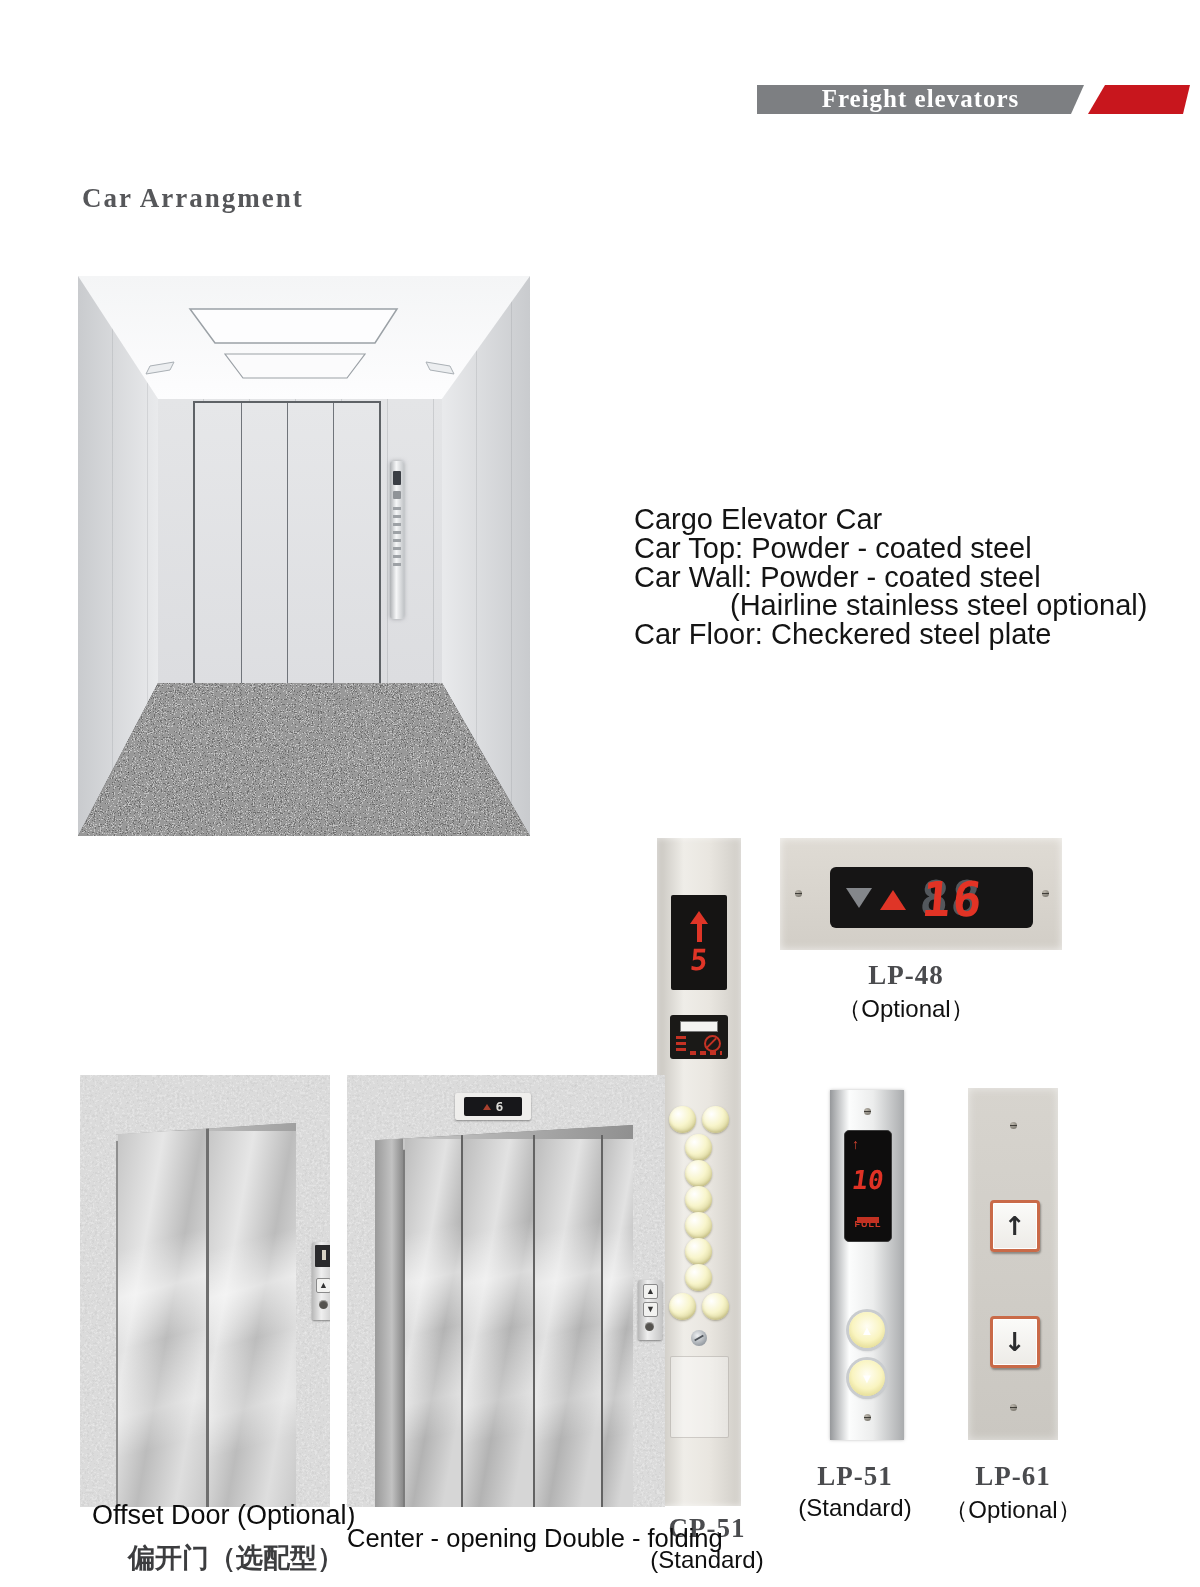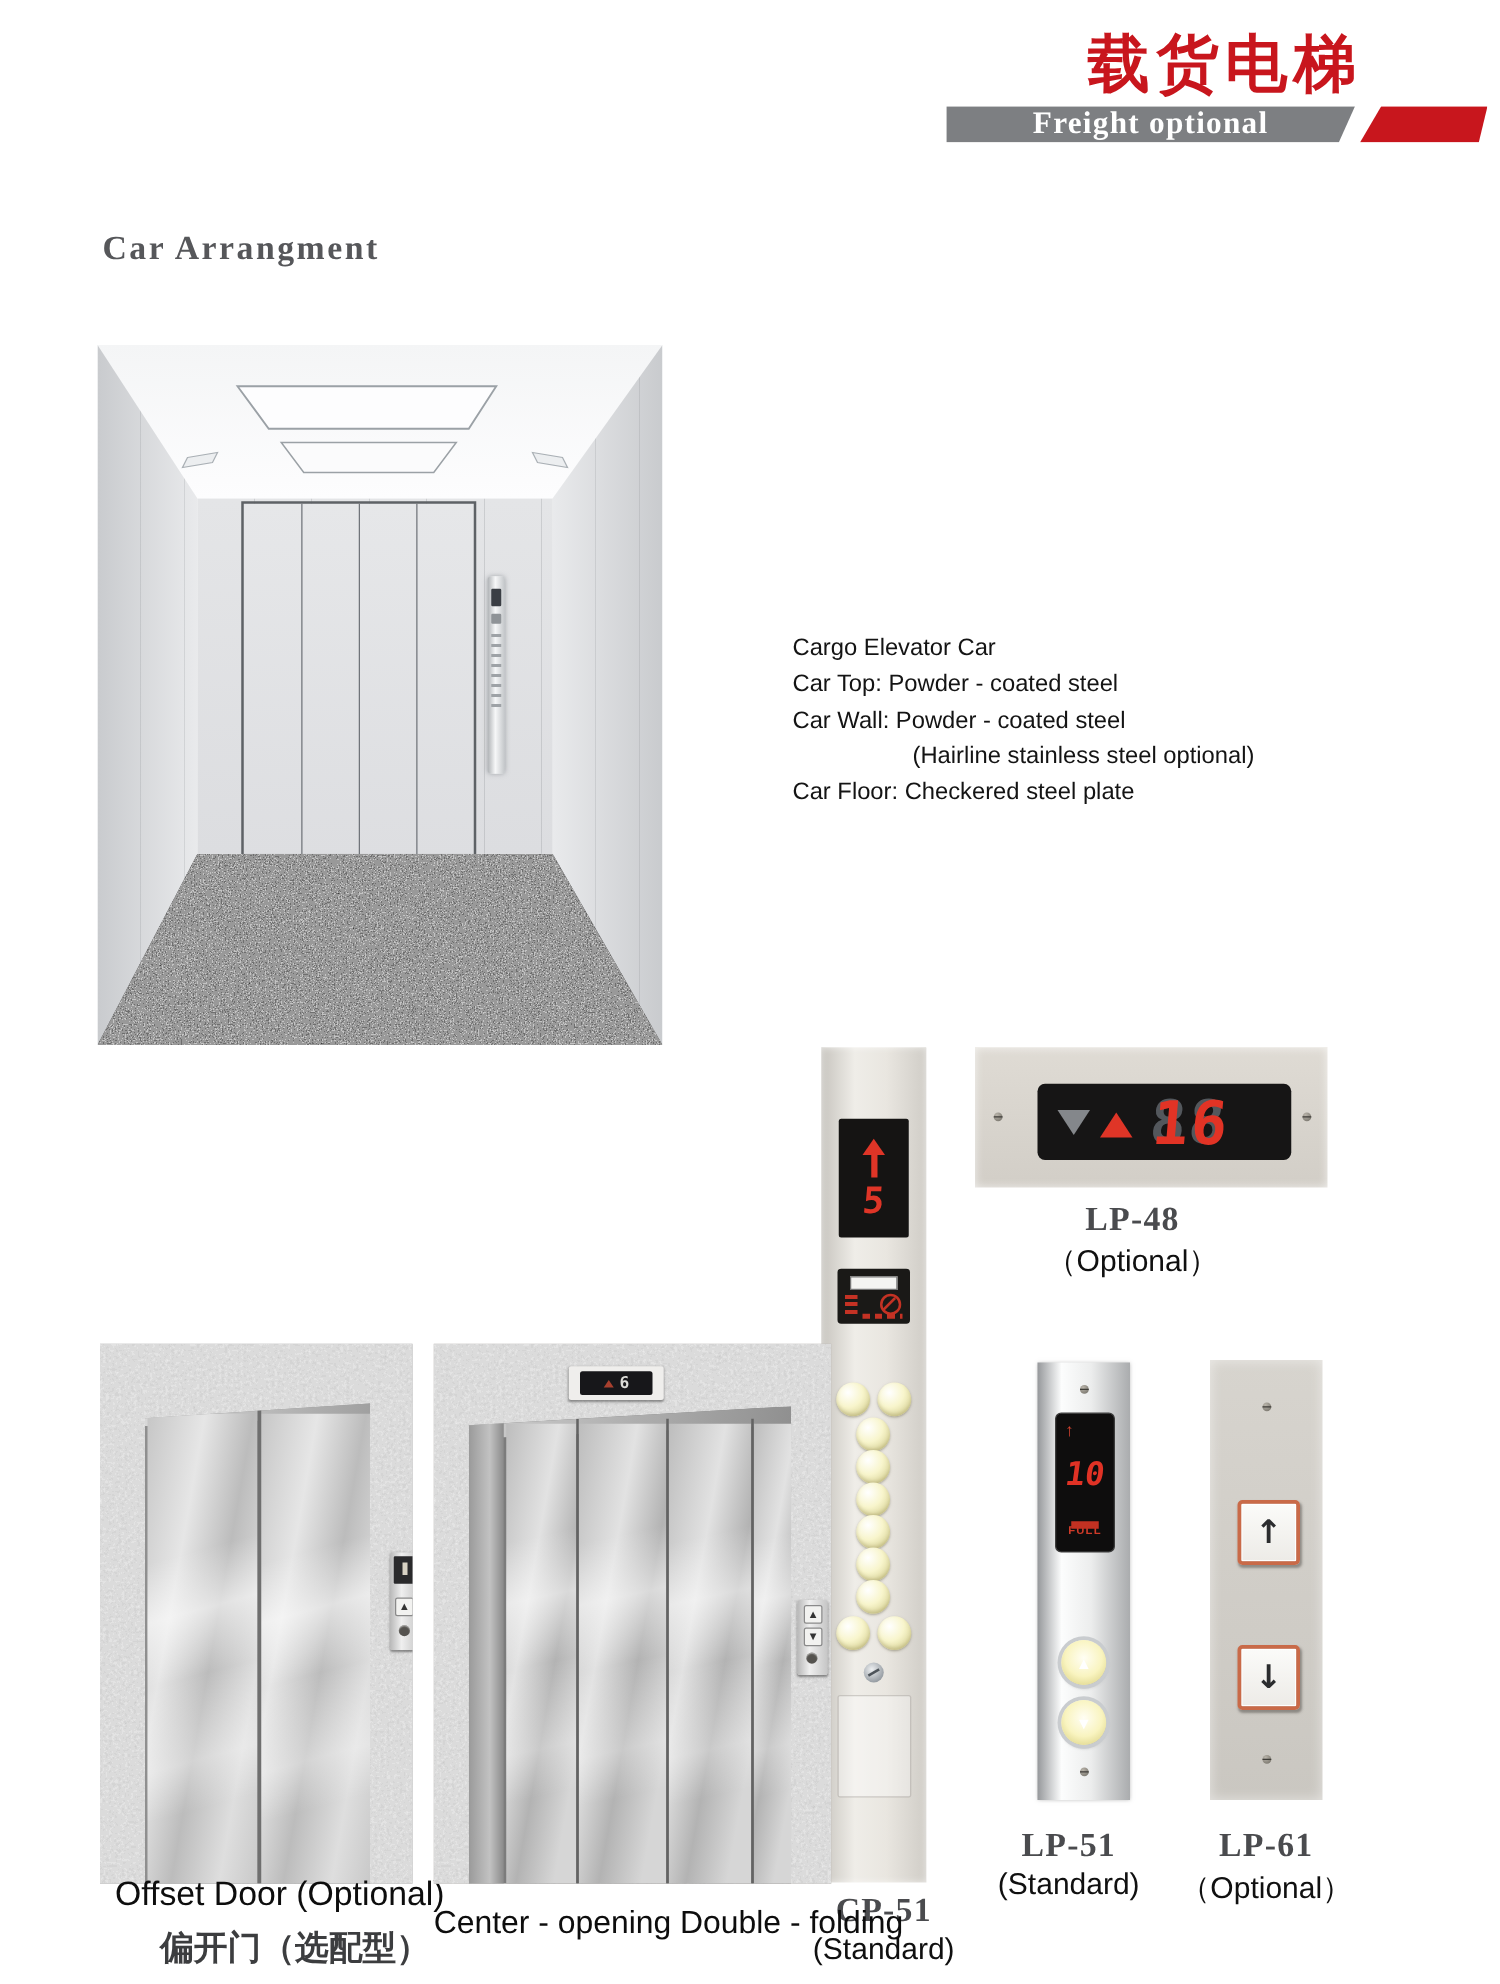--- a/index.html
+++ b/index.html
@@ -47,21 +47,21 @@
   .car .cop .cop-disp{position:absolute;left:3px;top:10px;width:8px;height:14px;background:#3a3e44;border-radius:1px;}
   .car .cop .cop-box{position:absolute;left:3px;top:30px;width:8px;height:8px;background:#8f9397;border-radius:1px;}
   .car .cop .cop-dots{position:absolute;left:3px;top:46px;width:8px;height:60px;
           background:repeating-linear-gradient(180deg,#9ea2a6 0 3px,transparent 3px 8px);}
   .car .floor{position:absolute;left:0;top:407px;width:452px;height:153px;background:#38383a;
           clip-path:polygon(80px 0,364px 0,452px 153px,0 153px);}
   .car .floor svg{position:absolute;inset:0;width:100%;height:100%;}
   .ceil-svg{position:absolute;left:0;top:0;pointer-events:none;}
 
   
-  .specs{position:absolute;left:634px;top:505px;font-size:19px;line-height:28.8px;color:#141414;}
+  .specs{position:absolute;left:634px;top:505px;font-size:29px;line-height:28.8px;color:#141414;}
   .specs .ind{padding-left:96px;}
 
   
   .cp{position:absolute;left:657px;top:838px;width:84px;height:668px;
       background:linear-gradient(90deg,#c7c4be,#efede8 32%,#e9e6e0 62%,#d0cdc7);
       box-shadow:inset 0 0 6px rgba(255,255,255,.6);}
   .cp-disp{position:absolute;left:14px;top:57px;width:56px;height:95px;background:#151413;border-radius:2px;
       display:flex;flex-direction:column;align-items:center;justify-content:center;gap:4px;}
   .tri-up-red{width:0;height:0;border-left:9px solid transparent;border-right:9px solid transparent;
       border-bottom:13px solid #df3527;}
@@ -206,23 +206,22 @@
         <feComponentTransfer>
           <feFuncR type="discrete" tableValues="0.6 0.66 0.71 0.77 0.82"></feFuncR>
           <feFuncG type="discrete" tableValues="0.6 0.66 0.71 0.77 0.82"></feFuncG>
           <feFuncB type="discrete" tableValues="0.6 0.66 0.71 0.77 0.82"></feFuncB>
           <feFuncA type="table" tableValues="1 1"></feFuncA>
         </feComponentTransfer>
       </filter>
     </defs>
   </svg>
 
-  <div class="hdr-cn">载货电梯</div>
   <div class="band-gray">
-    <span>Freight optional</span>
+    <span>Freight elevators</span>
   </div>
   <div class="band-red"></div>
 
   <div class="sec-en">Car Arrangment</div>
 
   <div class="car">
     <div class="ceiling"></div>
     <div class="wall-left"></div>
     <div class="wall-right"></div>
     <div class="wall-back"></div>

